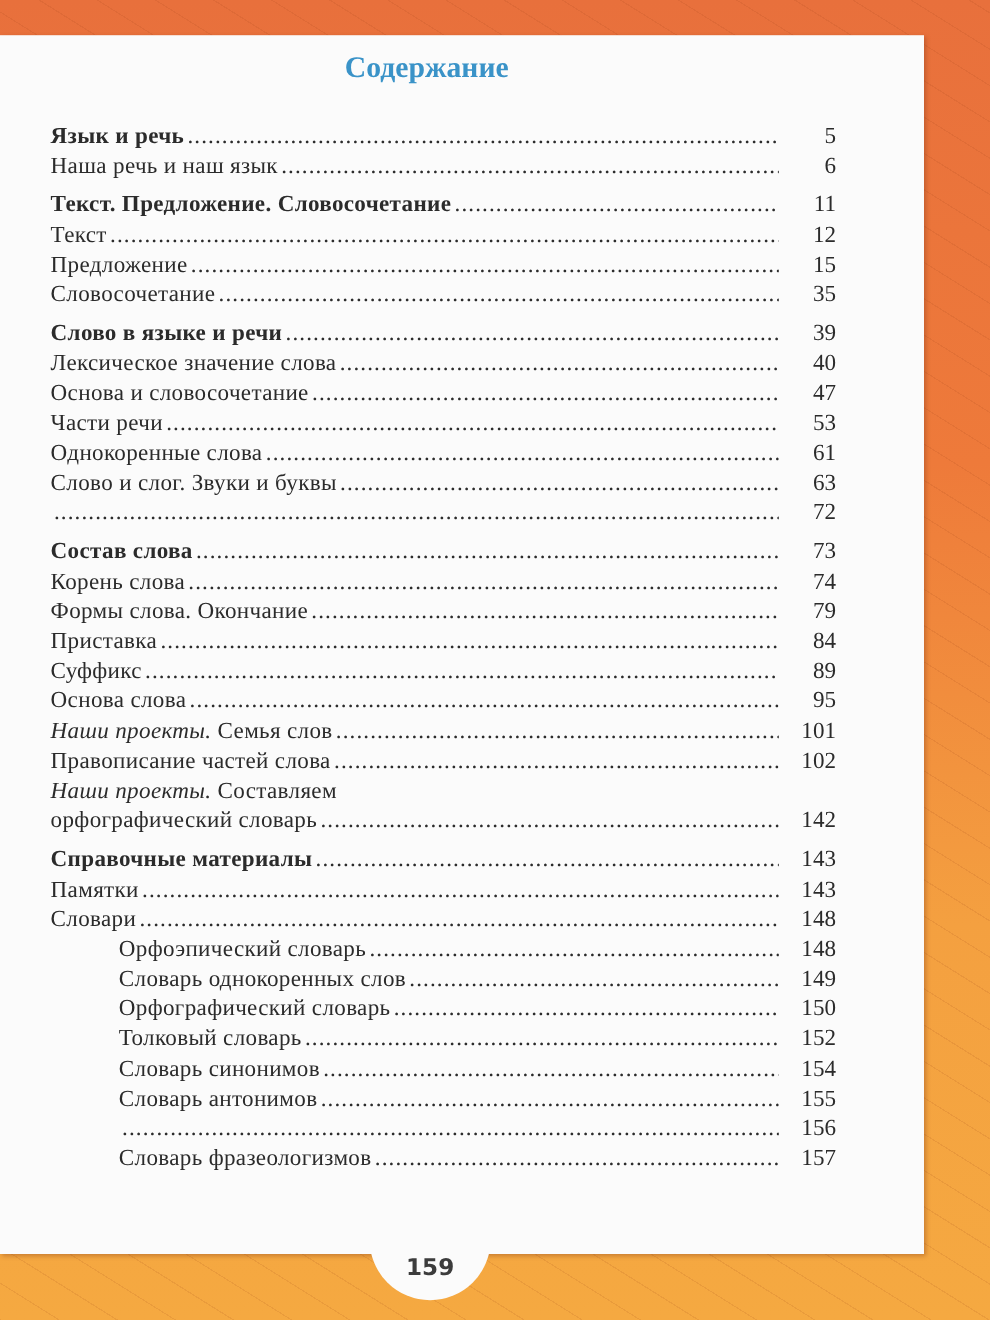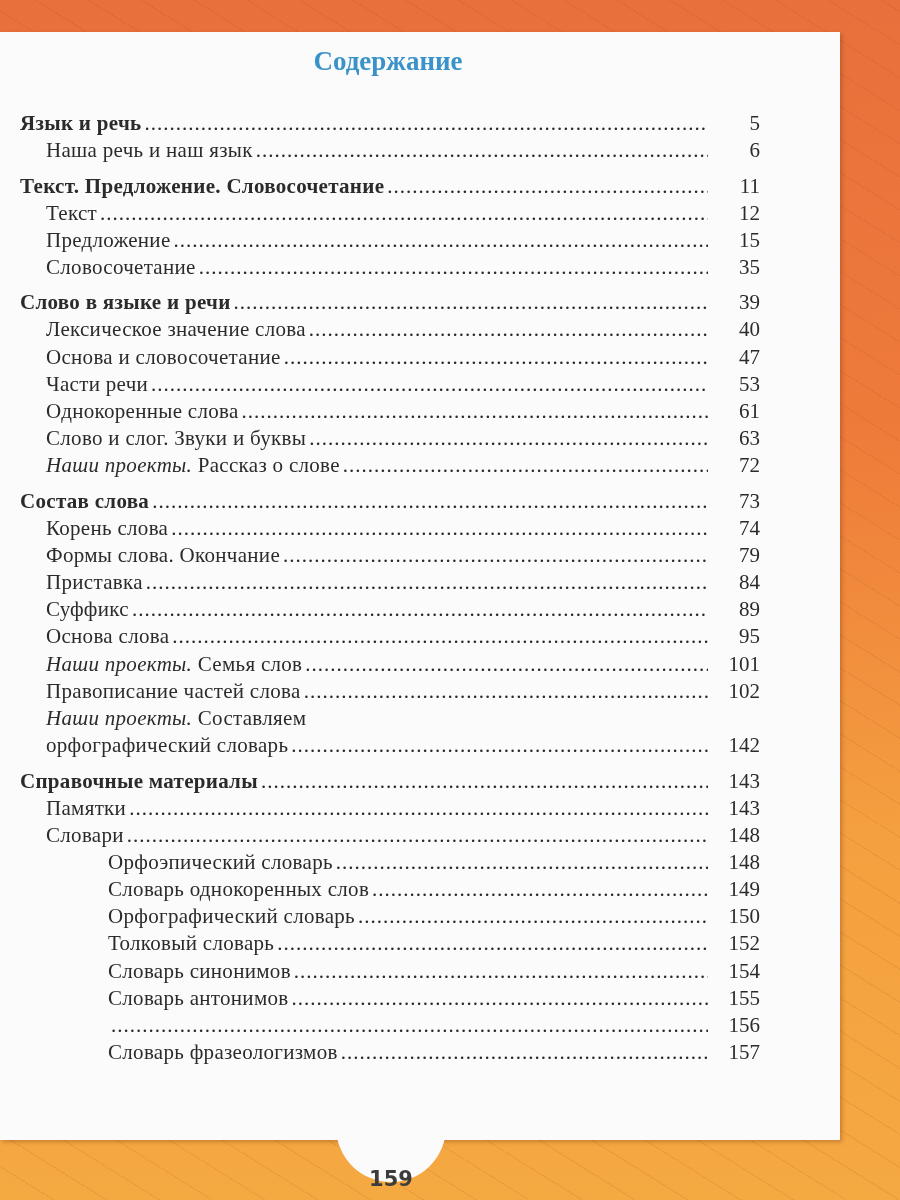--- a/index.html
+++ b/index.html
@@ -16,33 +16,33 @@
     position:absolute; left:0; top:32px; width:840px; height:1108px;
     background:#fbfbfb;
     box-shadow: 2px 2px 4px rgba(120,50,20,0.35);
   }
   .tab {
     position:absolute; left:336px; top:1120px; width:110px; height:62px;
     background:#fbfbfb; border-radius: 0 0 55px 55px;
   }
   .page-num {
     position:absolute; left:336px; top:1140px; width:110px; text-align:center;
-    font-family:"DejaVu Sans", sans-serif; font-weight:bold; font-size:21px; color:#3c3c3c;margin-top:27px;
+    font-family:"DejaVu Sans", sans-serif; font-weight:bold; font-size:21px; color:#3c3c3c;
   }
   .title {
     position:absolute; left:0; width:776px; top:46px; text-align:center;
     font-family:"DejaVu Sans", sans-serif; font-weight:bold; font-size:27px; color:#3a93c8;
   }
   .toc { position:absolute; left:0; top:110px; width:760px; }
   .row {
     position:relative; height:27.2px; line-height:27px; font-size:21px; color:#2b2b2b;
     display:flex; align-items:baseline; white-space:nowrap;
   }
   .row.gap { margin-top:8px; }
-  .row.l0 { padding-left:20px; font-weight:bold;align-items:flex-end; }
+  .row.l0 { padding-left:46px; font-weight:bold; }
   .row.l1 { padding-left:46px; }
   .row.l2 { padding-left:108px; }
   .row .label { flex:0 0 auto; letter-spacing:0.3px; }
   .row .label i { font-style:italic; }
   .row .dots {
     flex:1 1 auto; overflow:hidden; margin:0 4px 0 3px; font-weight:normal;
     letter-spacing:1px;
   }
   .row .dots::before { content:"........................................................................................................................................................"; }
   .row .pg { flex:0 0 48px; text-align:right; font-weight:normal; }
@@ -113,21 +113,20 @@
       <span class="label">Однокоренные слова</span>
       <span class="dots"></span>
       <span class="pg">61</span>
     </div>
     <div class="row l1">
       <span class="label">Слово и слог. Звуки и буквы</span>
       <span class="dots"></span>
       <span class="pg">63</span>
     </div>
     <div class="row l1">
-      <span class="label"><i>Наши проекты.</i> <span>Рассказ о слове</span></span>
       <span class="dots"></span>
       <span class="pg">72</span>
     </div>
     <div class="row l0 gap">
       <span class="label">Состав слова</span>
       <span class="dots"></span>
       <span class="pg">73</span>
     </div>
     <div class="row l1">
       <span class="label">Корень слова</span>

